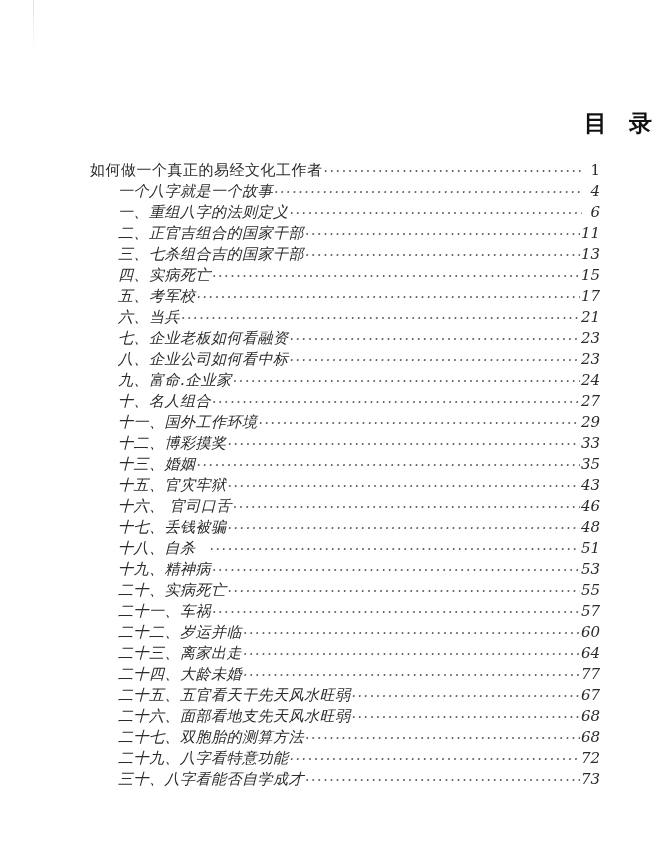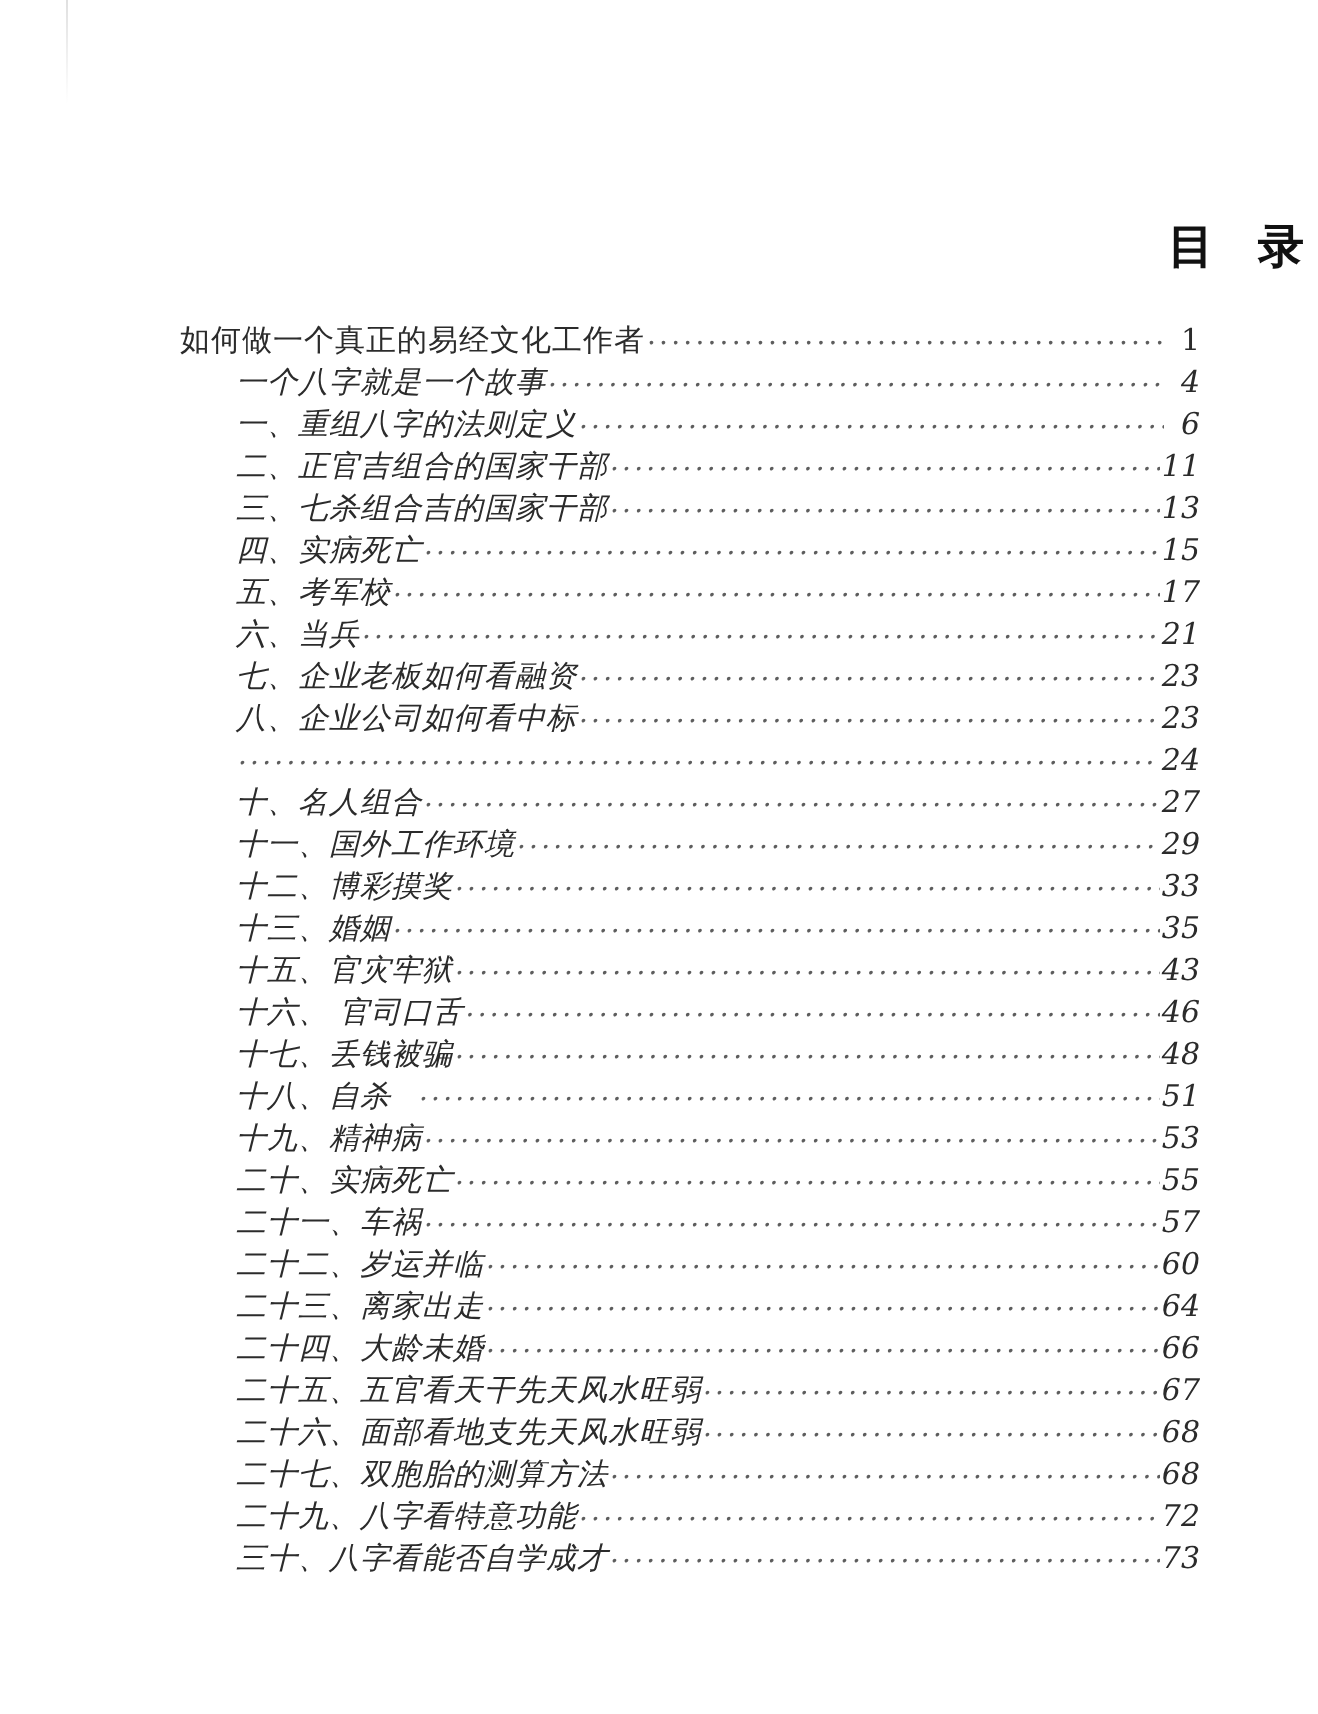--- a/index.html
+++ b/index.html
@@ -171,20 +171,21 @@
       <span class="toc-label">七、企业老板如何看融资</span>
       <span class="toc-dots"></span>
       <span class="toc-page">23</span>
     </div>
     <div class="toc-row indent">
       <span class="toc-label">八、企业公司如何看中标</span>
       <span class="toc-dots"></span>
       <span class="toc-page">23</span>
     </div>
     <div class="toc-row indent">
+      <span class="toc-label">九、富命.企业家</span>
       <span class="toc-dots"></span>
       <span class="toc-page">24</span>
     </div>
     <div class="toc-row indent">
       <span class="toc-label">十、名人组合</span>
       <span class="toc-dots"></span>
       <span class="toc-page">27</span>
     </div>
     <div class="toc-row indent">
       <span class="toc-label">十一、国外工作环境</span>
@@ -242,21 +243,21 @@
       <span class="toc-page">60</span>
     </div>
     <div class="toc-row indent">
       <span class="toc-label">二十三、离家出走</span>
       <span class="toc-dots"></span>
       <span class="toc-page">64</span>
     </div>
     <div class="toc-row indent">
       <span class="toc-label">二十四、大龄未婚</span>
       <span class="toc-dots"></span>
-      <span class="toc-page">66</span>
+      <span class="toc-page">77</span>
     </div>
     <div class="toc-row indent">
       <span class="toc-label">二十五、五官看天干先天风水旺弱</span>
       <span class="toc-dots"></span>
       <span class="toc-page">67</span>
     </div>
     <div class="toc-row indent">
       <span class="toc-label">二十六、面部看地支先天风水旺弱</span>
       <span class="toc-dots"></span>
       <span class="toc-page">68</span>

